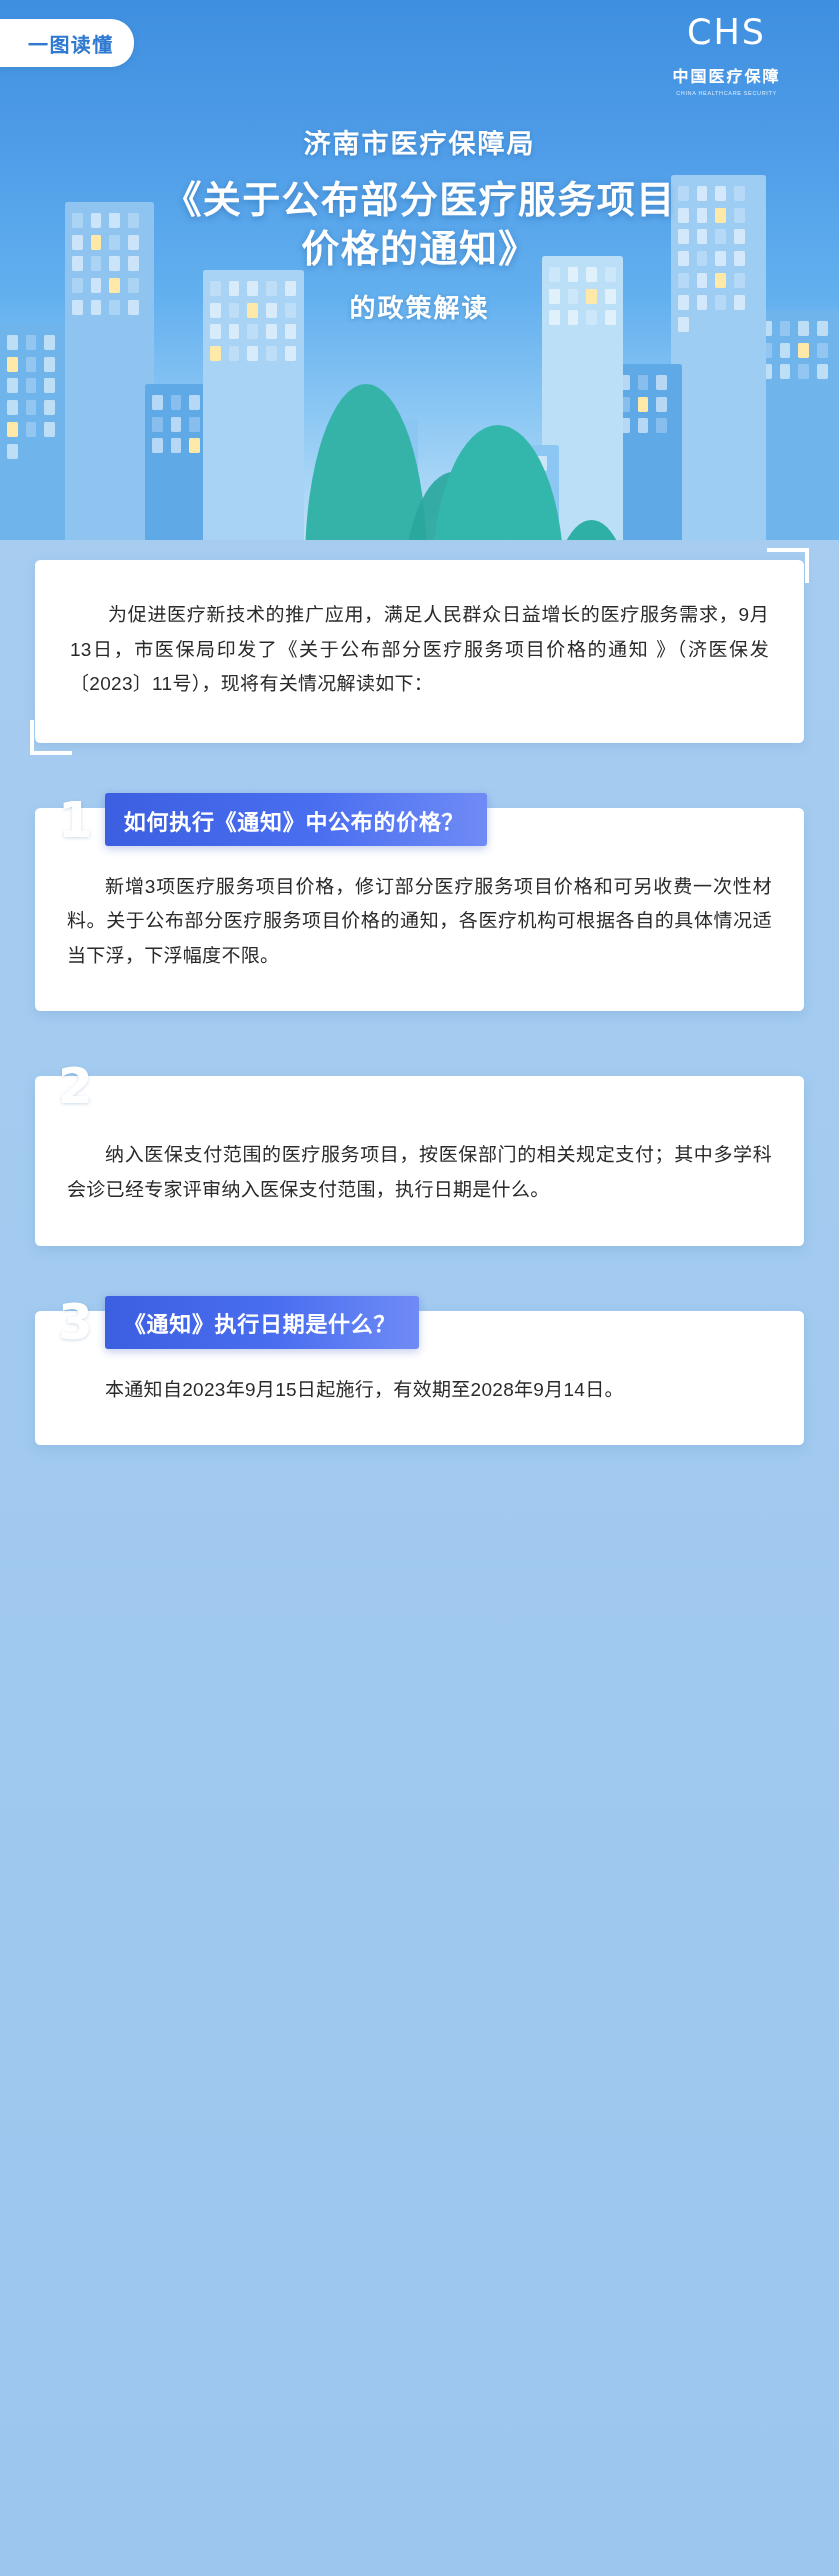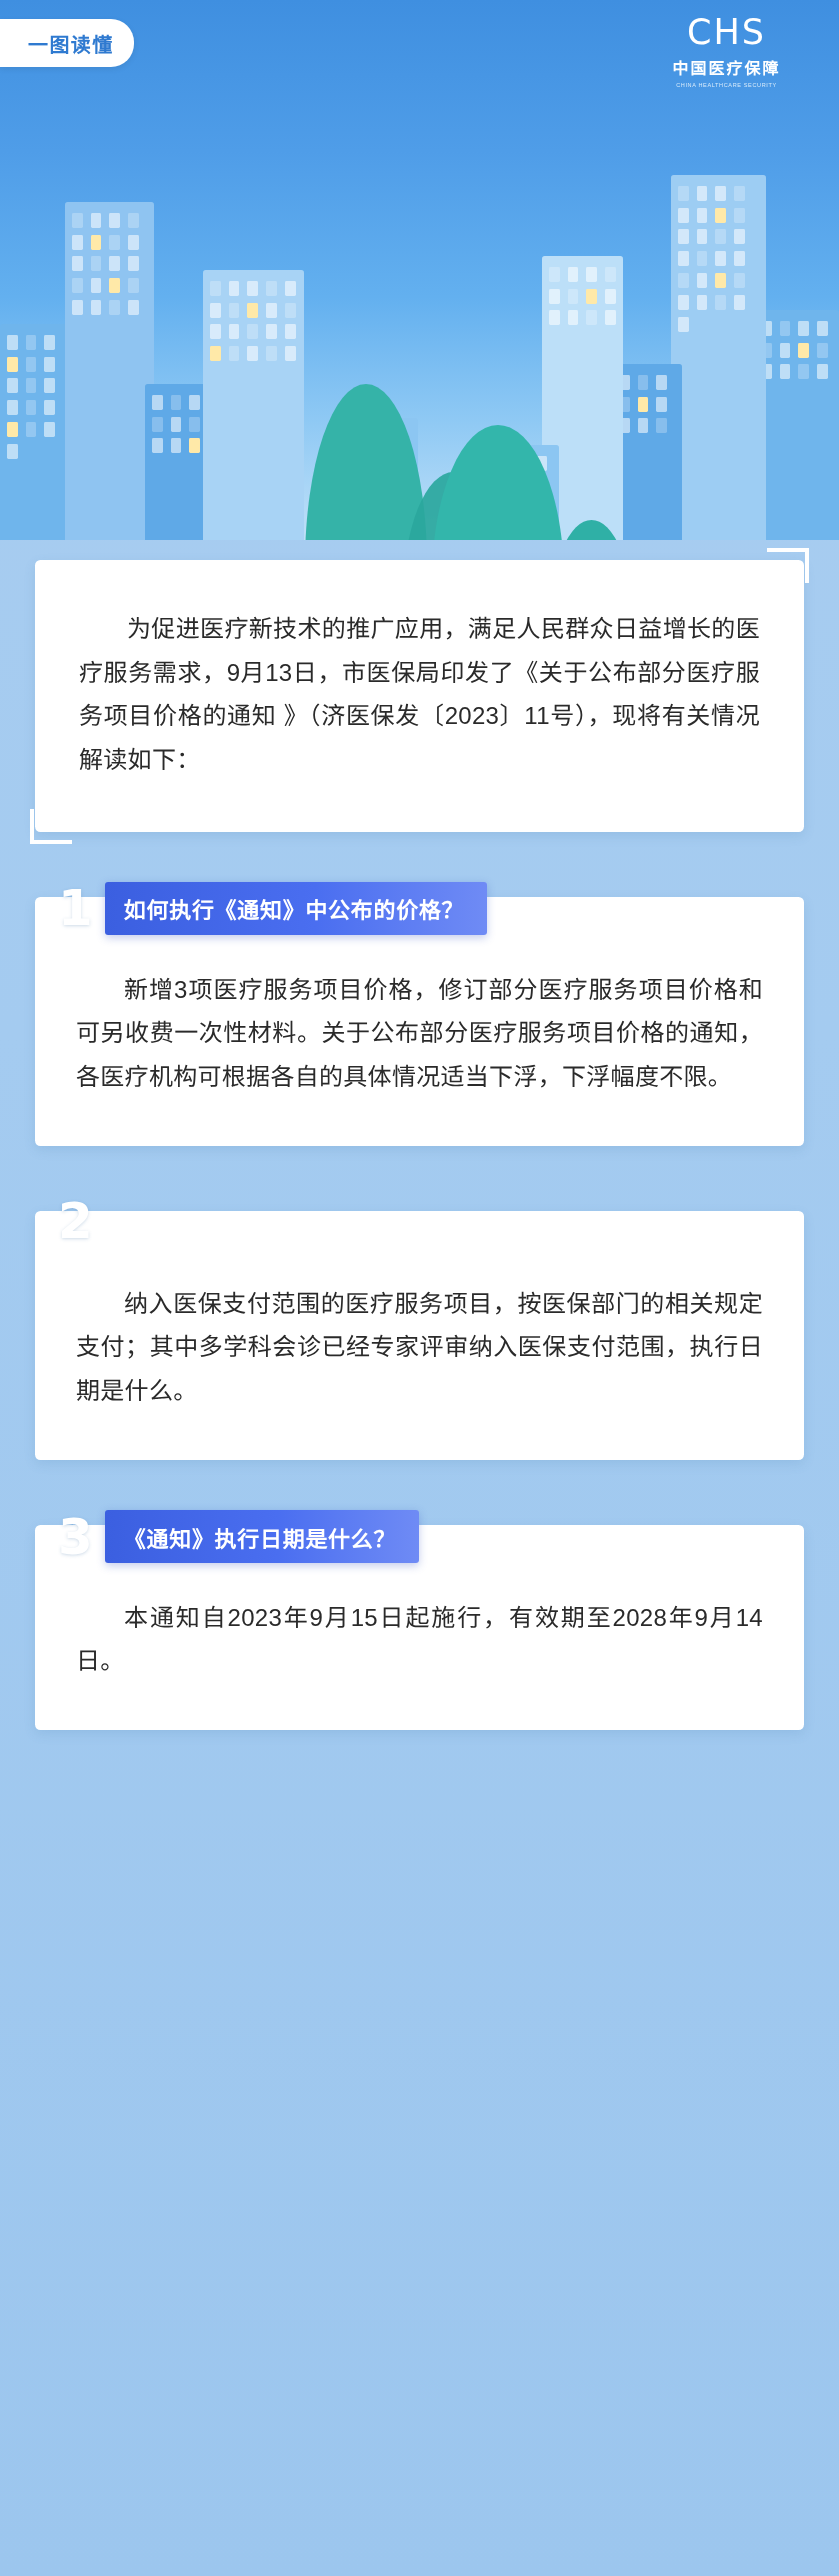--- a/index.html
+++ b/index.html
@@ -57,21 +57,21 @@
   }
   .logo .logo-mark {
     font-size: 35px;
     font-weight: normal;
     color: #ffffff;
     letter-spacing: 2px;
     font-family: "DejaVu Sans", sans-serif;
     line-height: 1;
   }
   .logo .logo-cn {
-    margin-top: 5px;
+    margin-top: 13px;
     font-size: 16px;
     color: #ffffff;
     letter-spacing: 2px;
     font-weight: bold;
   }
   .logo .logo-en {
     margin-top: 3.4px;
     font-size: 6px;
     color: #d9ecfb;
     letter-spacing: 0.7px;
@@ -178,27 +178,27 @@
 
   .card {
     background: #ffffff;
     border-radius: 5.4px;
     box-shadow: 0 4px 12px rgba(60,110,165,.14);
     padding: 38px 35px 41px 35px;
     box-sizing: border-box;
   }
 
   .para {
-    font-size: 24px;
+    font-size: 19px;
     line-height: 1.82;
     color: #2a2a2a;
     text-align: justify;
     text-indent: 2em;
     letter-spacing: 0.3px;
-    margin: 9px;
+    margin: 0;
   }
 
   .section {
     position: relative;
     margin: 65px 35px 0 35px;
   }
   .section .s-card {
     background: #ffffff;
     border-radius: 5.4px;
     box-shadow: 0 4px 12px rgba(60,110,165,.14);
@@ -434,20 +434,28 @@
     </div>
 
     <div class="hero-badge">一图读懂</div>
 
     <div class="logo">
       <div class="logo-mark">CHS</div>
       <div class="logo-cn">中国医疗保障</div>
       <div class="logo-en">CHINA HEALTHCARE SECURITY</div>
     </div>
 
+    <div class="hero-title">
+      <div class="t-org">济南市医疗保障局</div>
+      <div class="t-main">
+        <div>《关于公布部分医疗服务项目</div>
+        <div>价格的通知》</div>
+      </div>
+      <div class="t-sub">的政策解读</div>
+    </div>
   </div>
 
   <div class="content">
 
     <div class="intro-wrap">
       <div class="corner-tr"></div>
       <div class="corner-bl"></div>
       <div class="card">
         <p class="para">为促进医疗新技术的推广应用，满足人民群众日益增长的医疗服务需求，9月13日，市医保局印发了《关于公布部分医疗服务项目价格的通知 》（济医保发〔2023〕11号），现将有关情况解读如下：</p>
       </div>

